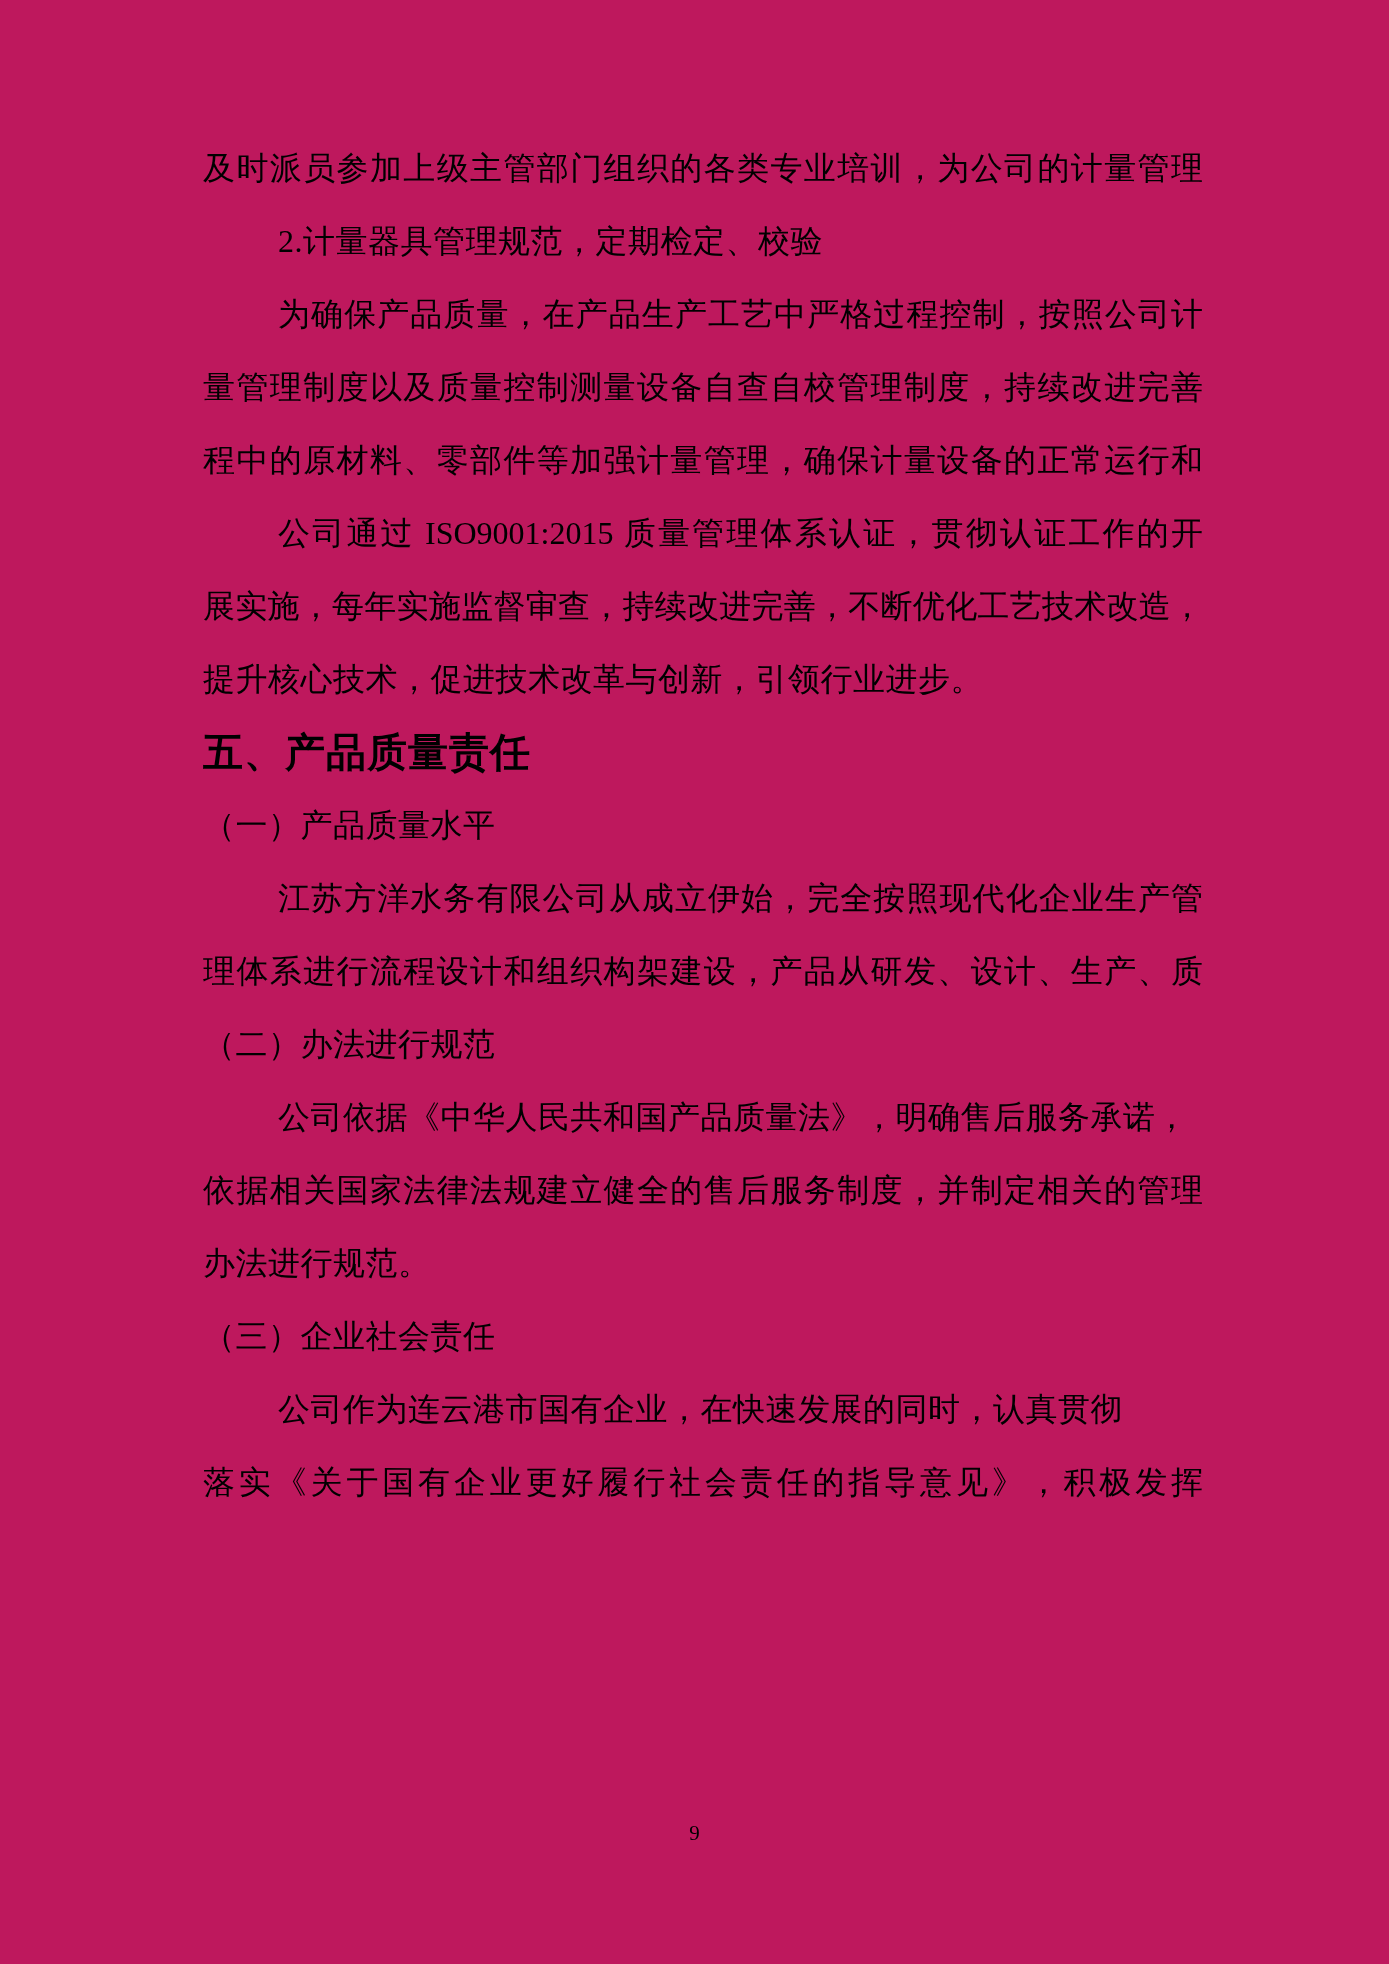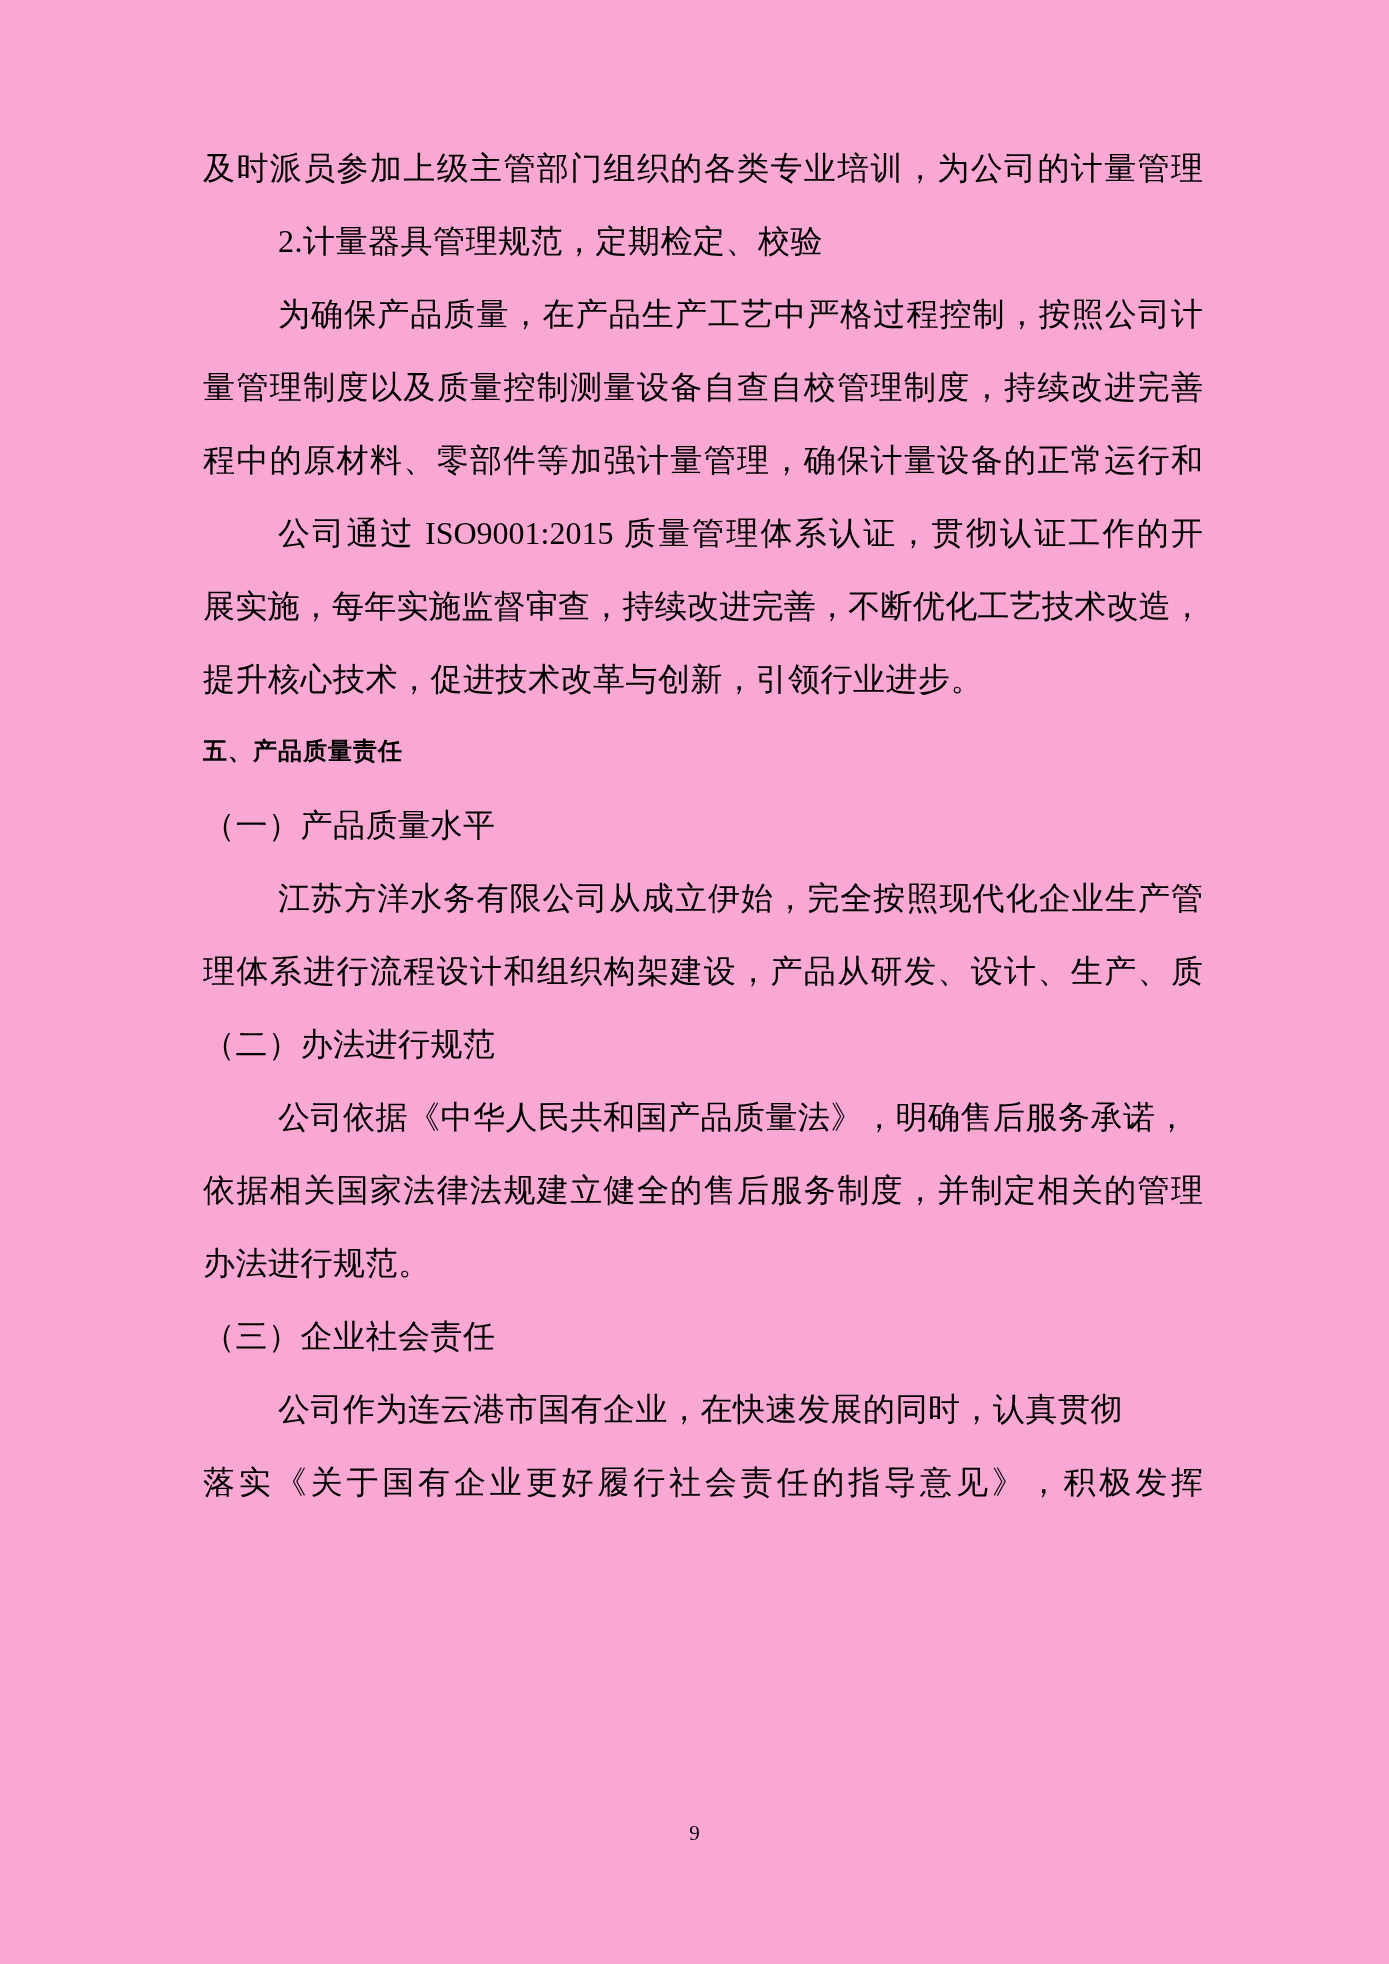--- a/index.html
+++ b/index.html
@@ -11,21 +11,21 @@
     height: 1964px;
     background: #ffffff;
     color: #000000;
     font-family: "Liberation Serif", "DejaVu Serif", serif;
     position: relative;
     overflow: hidden;
   }
   .page {
     position: absolute;
     inset: 0;
-    background: #f9a8d4;
+    background: #be185d;
   }
   .text-block {
     position: absolute;
     left: 203px;
     top: 132px;
     width: 1000px;
   }
   .line {
     height: 73px;
     line-height: 73px;
@@ -40,22 +40,22 @@
     text-justify: inter-character;
     overflow: hidden;
     max-height: 73px;
     letter-spacing: 0;
   }
   .line.indent {
     padding-left: 75px;
   }
   .line.heading {
     font-weight: 700;
-    font-size: 24px;
-    font-family: Liberation Mono, monospace;
+    font-size: 40px;
+    font-family: Liberation Sans, sans-serif;
     letter-spacing: 1px;
   }
   .page-number {
     position: absolute;
     top: 1818px;
     left: 0;
     width: 100%;
     text-align: center;
     font-size: 21px;
     line-height: 30px;

